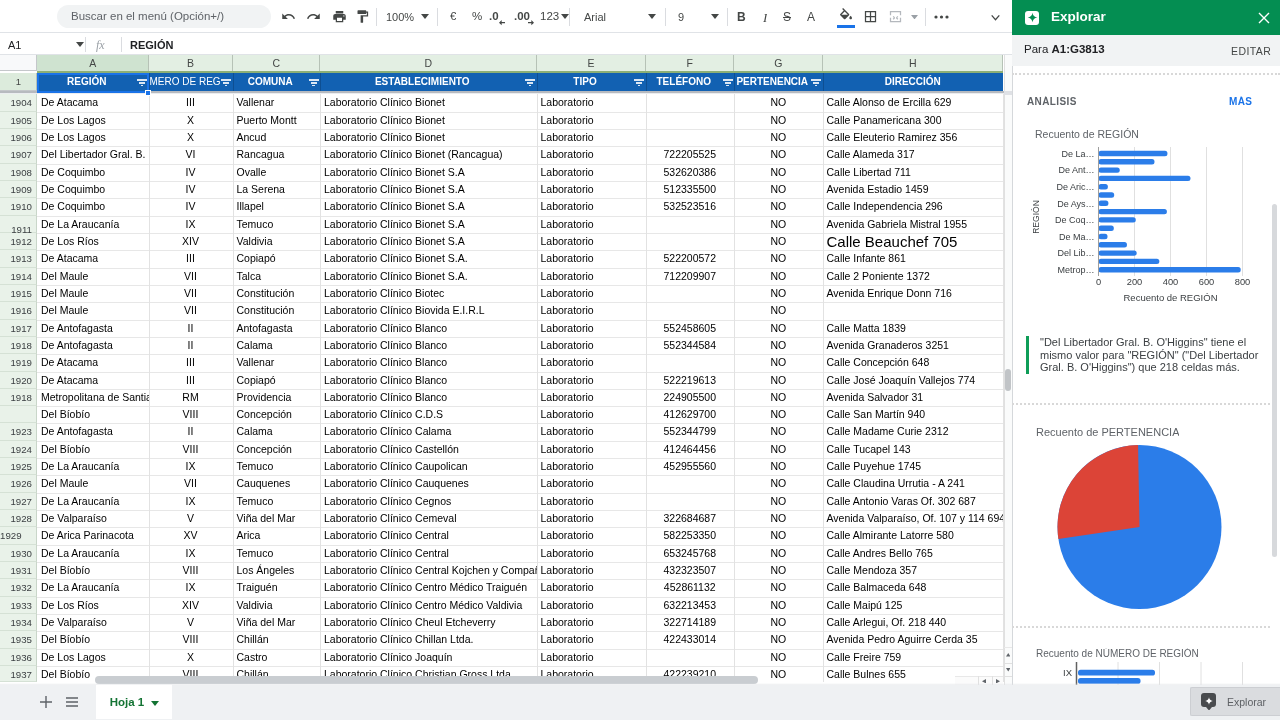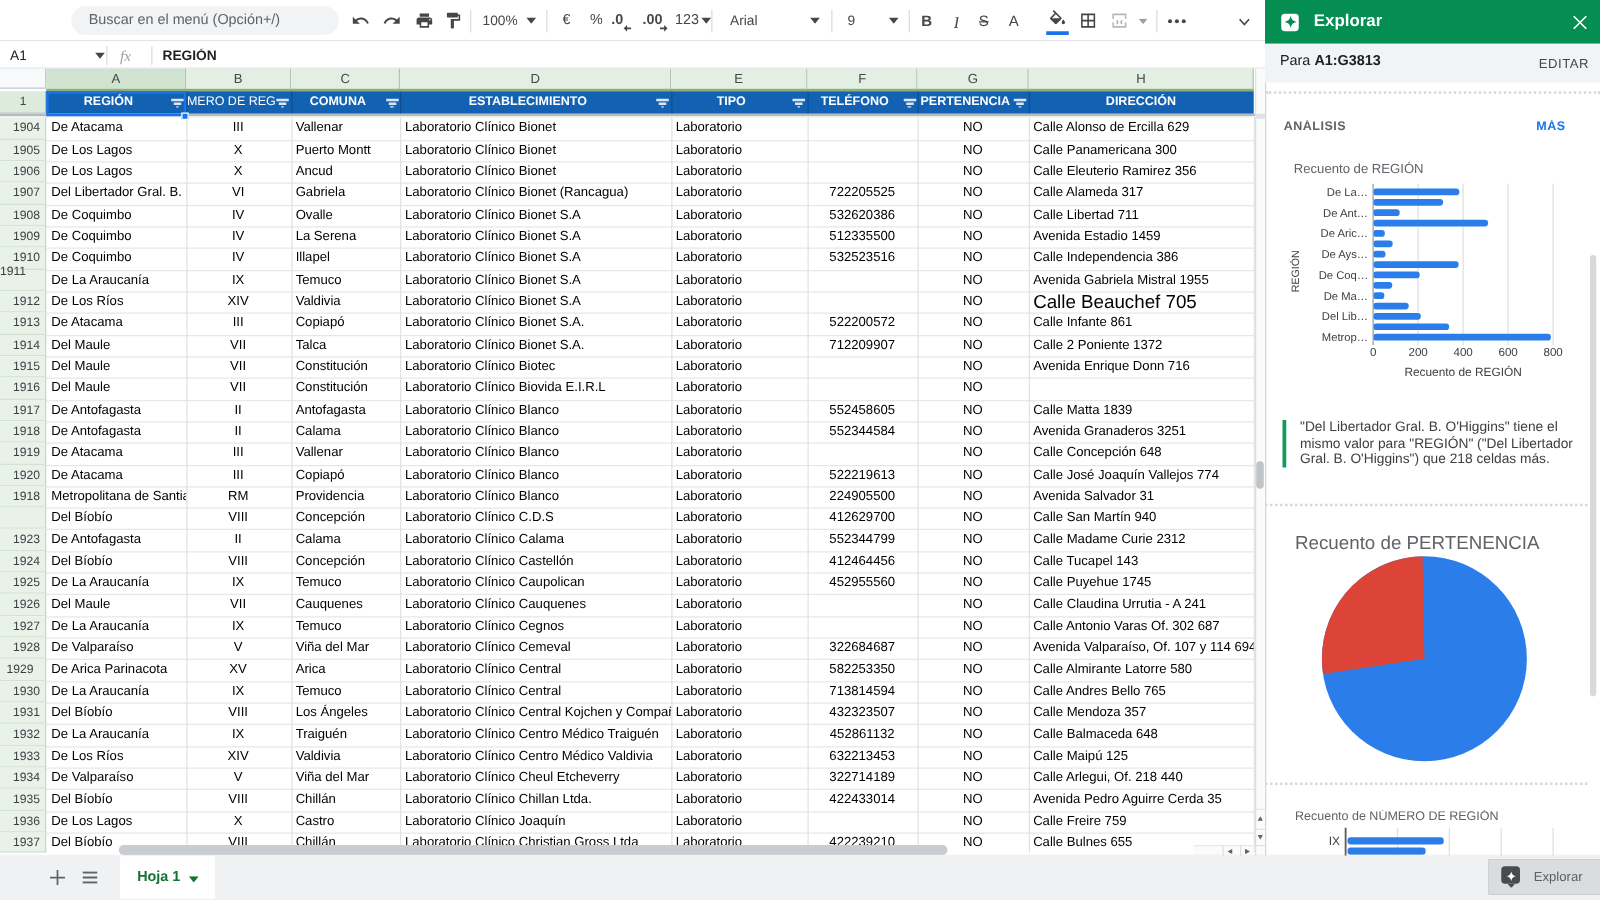--- a/index.html
+++ b/index.html
@@ -178,21 +178,21 @@
 <div class="abs nw" style="left:320.0px;top:129.04px;width:216.5px;height:17.32px;line-height:17.32px;text-align:left;padding-left:4px;font-size:10.5px;color:#000;">Laboratorio Clínico Bionet</div>
 <div class="abs nw" style="left:536.5px;top:129.04px;width:109.0px;height:17.32px;line-height:17.32px;text-align:left;padding-left:4px;font-size:10.5px;color:#000;">Laboratorio</div>
 <div class="abs nw" style="left:645.5px;top:129.04px;width:88.5px;height:17.32px;line-height:17.32px;text-align:center;font-size:10.5px;color:#000;"></div>
 <div class="abs nw" style="left:734.0px;top:129.04px;width:88.5px;height:17.32px;line-height:17.32px;text-align:center;font-size:10.5px;color:#000;">NO</div>
 <div class="abs nw" style="left:822.5px;top:129.04px;width:180.5px;height:17.32px;line-height:17.32px;text-align:left;padding-left:4px;font-size:10.5px;color:#000;">Calle Eleuterio Ramirez 356</div>
 <div class="abs" style="left:37px;top:146.36px;width:966px;height:1px;background:#e7e7e7;"></div>
 <div class="abs" style="left:0;top:146.36px;width:37px;height:17.32px;background:#e9f2e9;border-right:1px solid #c9d6c9;border-bottom:1px solid #d5e1d5;"></div>
 <div class="abs" style="left:0;top:146.36px;width:32px;height:17.32px;line-height:17.32px;text-align:right;font-size:9.7px;color:#3c4043;">1907</div>
 <div class="abs nw" style="left:37.0px;top:146.36px;width:111.5px;height:17.32px;line-height:17.32px;text-align:left;padding-left:4px;font-size:10.5px;color:#000;">Del Libertador Gral. B. O’Higgins</div>
 <div class="abs nw" style="left:148.5px;top:146.36px;width:84.0px;height:17.32px;line-height:17.32px;text-align:center;font-size:10.5px;color:#000;">VI</div>
-<div class="abs nw" style="left:232.5px;top:146.36px;width:87.5px;height:17.32px;line-height:17.32px;text-align:left;padding-left:4px;font-size:10.5px;color:#000;">Gabriela</div>
+<div class="abs nw" style="left:232.5px;top:146.36px;width:87.5px;height:17.32px;line-height:17.32px;text-align:left;padding-left:4px;font-size:10.5px;color:#000;">Rancagua</div>
 <div class="abs nw" style="left:320.0px;top:146.36px;width:216.5px;height:17.32px;line-height:17.32px;text-align:left;padding-left:4px;font-size:10.5px;color:#000;">Laboratorio Clínico Bionet (Rancagua)</div>
 <div class="abs nw" style="left:536.5px;top:146.36px;width:109.0px;height:17.32px;line-height:17.32px;text-align:left;padding-left:4px;font-size:10.5px;color:#000;">Laboratorio</div>
 <div class="abs nw" style="left:645.5px;top:146.36px;width:88.5px;height:17.32px;line-height:17.32px;text-align:center;font-size:10.5px;color:#000;">722205525</div>
 <div class="abs nw" style="left:734.0px;top:146.36px;width:88.5px;height:17.32px;line-height:17.32px;text-align:center;font-size:10.5px;color:#000;">NO</div>
 <div class="abs nw" style="left:822.5px;top:146.36px;width:180.5px;height:17.32px;line-height:17.32px;text-align:left;padding-left:4px;font-size:10.5px;color:#000;">Calle Alameda 317</div>
 <div class="abs" style="left:37px;top:163.68px;width:966px;height:1px;background:#e7e7e7;"></div>
 <div class="abs" style="left:0;top:163.68px;width:37px;height:17.32px;background:#e9f2e9;border-right:1px solid #c9d6c9;border-bottom:1px solid #d5e1d5;"></div>
 <div class="abs" style="left:0;top:163.68px;width:32px;height:17.32px;line-height:17.32px;text-align:right;font-size:9.7px;color:#3c4043;">1908</div>
 <div class="abs nw" style="left:37.0px;top:163.68px;width:111.5px;height:17.32px;line-height:17.32px;text-align:left;padding-left:4px;font-size:10.5px;color:#000;">De Coquimbo</div>
 <div class="abs nw" style="left:148.5px;top:163.68px;width:84.0px;height:17.32px;line-height:17.32px;text-align:center;font-size:10.5px;color:#000;">IV</div>
@@ -216,24 +216,24 @@
 <div class="abs" style="left:37px;top:198.32px;width:966px;height:1px;background:#e7e7e7;"></div>
 <div class="abs" style="left:0;top:198.32px;width:37px;height:17.32px;background:#e9f2e9;border-right:1px solid #c9d6c9;border-bottom:1px solid #d5e1d5;"></div>
 <div class="abs" style="left:0;top:198.32px;width:32px;height:17.32px;line-height:17.32px;text-align:right;font-size:9.7px;color:#3c4043;">1910</div>
 <div class="abs nw" style="left:37.0px;top:198.32px;width:111.5px;height:17.32px;line-height:17.32px;text-align:left;padding-left:4px;font-size:10.5px;color:#000;">De Coquimbo</div>
 <div class="abs nw" style="left:148.5px;top:198.32px;width:84.0px;height:17.32px;line-height:17.32px;text-align:center;font-size:10.5px;color:#000;">IV</div>
 <div class="abs nw" style="left:232.5px;top:198.32px;width:87.5px;height:17.32px;line-height:17.32px;text-align:left;padding-left:4px;font-size:10.5px;color:#000;">Illapel</div>
 <div class="abs nw" style="left:320.0px;top:198.32px;width:216.5px;height:17.32px;line-height:17.32px;text-align:left;padding-left:4px;font-size:10.5px;color:#000;">Laboratorio Clínico Bionet S.A</div>
 <div class="abs nw" style="left:536.5px;top:198.32px;width:109.0px;height:17.32px;line-height:17.32px;text-align:left;padding-left:4px;font-size:10.5px;color:#000;">Laboratorio</div>
 <div class="abs nw" style="left:645.5px;top:198.32px;width:88.5px;height:17.32px;line-height:17.32px;text-align:center;font-size:10.5px;color:#000;">532523516</div>
 <div class="abs nw" style="left:734.0px;top:198.32px;width:88.5px;height:17.32px;line-height:17.32px;text-align:center;font-size:10.5px;color:#000;">NO</div>
-<div class="abs nw" style="left:822.5px;top:198.32px;width:180.5px;height:17.32px;line-height:17.32px;text-align:left;padding-left:4px;font-size:10.5px;color:#000;">Calle Independencia 386</div>
+<div class="abs nw" style="left:822.5px;top:198.32px;width:180.5px;height:17.32px;line-height:17.32px;text-align:left;padding-left:4px;font-size:10.5px;color:#000;">Calle Independencia 296</div>
 <div class="abs" style="left:37px;top:215.64px;width:966px;height:1px;background:#e7e7e7;"></div>
 <div class="abs" style="left:0;top:215.64px;width:37px;height:17.32px;background:#e9f2e9;border-right:1px solid #c9d6c9;border-bottom:1px solid #d5e1d5;"></div>
-<div class="abs" style="left:0;top:209px;width:32px;height:17.32px;line-height:17.32px;font-size:9.7px;color:#3c4043;">1911</div>
+<div class="abs" style="left:0;top:221px;width:32px;height:17.32px;line-height:17.32px;text-align:right;font-size:9.7px;color:#3c4043;">1911</div>
 <div class="abs nw" style="left:37.0px;top:215.64px;width:111.5px;height:17.32px;line-height:17.32px;text-align:left;padding-left:4px;font-size:10.5px;color:#000;">De La Araucanía</div>
 <div class="abs nw" style="left:148.5px;top:215.64px;width:84.0px;height:17.32px;line-height:17.32px;text-align:center;font-size:10.5px;color:#000;">IX</div>
 <div class="abs nw" style="left:232.5px;top:215.64px;width:87.5px;height:17.32px;line-height:17.32px;text-align:left;padding-left:4px;font-size:10.5px;color:#000;">Temuco</div>
 <div class="abs nw" style="left:320.0px;top:215.64px;width:216.5px;height:17.32px;line-height:17.32px;text-align:left;padding-left:4px;font-size:10.5px;color:#000;">Laboratorio Clínico Bionet S.A</div>
 <div class="abs nw" style="left:536.5px;top:215.64px;width:109.0px;height:17.32px;line-height:17.32px;text-align:left;padding-left:4px;font-size:10.5px;color:#000;">Laboratorio</div>
 <div class="abs nw" style="left:645.5px;top:215.64px;width:88.5px;height:17.32px;line-height:17.32px;text-align:center;font-size:10.5px;color:#000;"></div>
 <div class="abs nw" style="left:734.0px;top:215.64px;width:88.5px;height:17.32px;line-height:17.32px;text-align:center;font-size:10.5px;color:#000;">NO</div>
 <div class="abs nw" style="left:822.5px;top:215.64px;width:180.5px;height:17.32px;line-height:17.32px;text-align:left;padding-left:4px;font-size:10.5px;color:#000;">Avenida Gabriela Mistral 1955</div>
 <div class="abs" style="left:37px;top:232.96px;width:966px;height:1px;background:#e7e7e7;"></div>
 <div class="abs" style="left:0;top:232.96px;width:37px;height:17.32px;background:#e9f2e9;border-right:1px solid #c9d6c9;border-bottom:1px solid #d5e1d5;"></div>
@@ -417,38 +417,38 @@
 <div class="abs nw" style="left:37.0px;top:510.08px;width:111.5px;height:17.32px;line-height:17.32px;text-align:left;padding-left:4px;font-size:10.5px;color:#000;">De Valparaíso</div>
 <div class="abs nw" style="left:148.5px;top:510.08px;width:84.0px;height:17.32px;line-height:17.32px;text-align:center;font-size:10.5px;color:#000;">V</div>
 <div class="abs nw" style="left:232.5px;top:510.08px;width:87.5px;height:17.32px;line-height:17.32px;text-align:left;padding-left:4px;font-size:10.5px;color:#000;">Viña del Mar</div>
 <div class="abs nw" style="left:320.0px;top:510.08px;width:216.5px;height:17.32px;line-height:17.32px;text-align:left;padding-left:4px;font-size:10.5px;color:#000;">Laboratorio Clínico Cemeval</div>
 <div class="abs nw" style="left:536.5px;top:510.08px;width:109.0px;height:17.32px;line-height:17.32px;text-align:left;padding-left:4px;font-size:10.5px;color:#000;">Laboratorio</div>
 <div class="abs nw" style="left:645.5px;top:510.08px;width:88.5px;height:17.32px;line-height:17.32px;text-align:center;font-size:10.5px;color:#000;">322684687</div>
 <div class="abs nw" style="left:734.0px;top:510.08px;width:88.5px;height:17.32px;line-height:17.32px;text-align:center;font-size:10.5px;color:#000;">NO</div>
 <div class="abs nw" style="left:822.5px;top:510.08px;width:180.5px;height:17.32px;line-height:17.32px;text-align:left;padding-left:4px;font-size:10.5px;color:#000;">Avenida Valparaíso, Of. 107 y 114 694</div>
 <div class="abs" style="left:37px;top:527.40px;width:966px;height:1px;background:#e7e7e7;"></div>
 <div class="abs" style="left:0;top:527.40px;width:37px;height:17.32px;background:#e9f2e9;border-right:1px solid #c9d6c9;border-bottom:1px solid #d5e1d5;"></div>
-<div class="abs" style="left:0;top:527.40px;width:32px;height:17.32px;line-height:17.32px;text-align:center;font-size:9.7px;color:#3c4043;">1929</div>
+<div class="abs" style="left:0;top:527.40px;width:32px;height:17.32px;line-height:17.32px;text-align:left;font-size:9.7px;color:#3c4043;">1929</div>
 <div class="abs nw" style="left:37.0px;top:527.40px;width:111.5px;height:17.32px;line-height:17.32px;text-align:left;padding-left:4px;font-size:10.5px;color:#000;">De Arica Parinacota</div>
 <div class="abs nw" style="left:148.5px;top:527.40px;width:84.0px;height:17.32px;line-height:17.32px;text-align:center;font-size:10.5px;color:#000;">XV</div>
 <div class="abs nw" style="left:232.5px;top:527.40px;width:87.5px;height:17.32px;line-height:17.32px;text-align:left;padding-left:4px;font-size:10.5px;color:#000;">Arica</div>
 <div class="abs nw" style="left:320.0px;top:527.40px;width:216.5px;height:17.32px;line-height:17.32px;text-align:left;padding-left:4px;font-size:10.5px;color:#000;">Laboratorio Clínico Central</div>
 <div class="abs nw" style="left:536.5px;top:527.40px;width:109.0px;height:17.32px;line-height:17.32px;text-align:left;padding-left:4px;font-size:10.5px;color:#000;">Laboratorio</div>
 <div class="abs nw" style="left:645.5px;top:527.40px;width:88.5px;height:17.32px;line-height:17.32px;text-align:center;font-size:10.5px;color:#000;">582253350</div>
 <div class="abs nw" style="left:734.0px;top:527.40px;width:88.5px;height:17.32px;line-height:17.32px;text-align:center;font-size:10.5px;color:#000;">NO</div>
 <div class="abs nw" style="left:822.5px;top:527.40px;width:180.5px;height:17.32px;line-height:17.32px;text-align:left;padding-left:4px;font-size:10.5px;color:#000;">Calle Almirante Latorre 580</div>
 <div class="abs" style="left:37px;top:544.72px;width:966px;height:1px;background:#e7e7e7;"></div>
 <div class="abs" style="left:0;top:544.72px;width:37px;height:17.32px;background:#e9f2e9;border-right:1px solid #c9d6c9;border-bottom:1px solid #d5e1d5;"></div>
 <div class="abs" style="left:0;top:544.72px;width:32px;height:17.32px;line-height:17.32px;text-align:right;font-size:9.7px;color:#3c4043;">1930</div>
 <div class="abs nw" style="left:37.0px;top:544.72px;width:111.5px;height:17.32px;line-height:17.32px;text-align:left;padding-left:4px;font-size:10.5px;color:#000;">De La Araucanía</div>
 <div class="abs nw" style="left:148.5px;top:544.72px;width:84.0px;height:17.32px;line-height:17.32px;text-align:center;font-size:10.5px;color:#000;">IX</div>
 <div class="abs nw" style="left:232.5px;top:544.72px;width:87.5px;height:17.32px;line-height:17.32px;text-align:left;padding-left:4px;font-size:10.5px;color:#000;">Temuco</div>
 <div class="abs nw" style="left:320.0px;top:544.72px;width:216.5px;height:17.32px;line-height:17.32px;text-align:left;padding-left:4px;font-size:10.5px;color:#000;">Laboratorio Clínico Central</div>
 <div class="abs nw" style="left:536.5px;top:544.72px;width:109.0px;height:17.32px;line-height:17.32px;text-align:left;padding-left:4px;font-size:10.5px;color:#000;">Laboratorio</div>
-<div class="abs nw" style="left:645.5px;top:544.72px;width:88.5px;height:17.32px;line-height:17.32px;text-align:center;font-size:10.5px;color:#000;">713814594</div>
+<div class="abs nw" style="left:645.5px;top:544.72px;width:88.5px;height:17.32px;line-height:17.32px;text-align:center;font-size:10.5px;color:#000;">653245768</div>
 <div class="abs nw" style="left:734.0px;top:544.72px;width:88.5px;height:17.32px;line-height:17.32px;text-align:center;font-size:10.5px;color:#000;">NO</div>
 <div class="abs nw" style="left:822.5px;top:544.72px;width:180.5px;height:17.32px;line-height:17.32px;text-align:left;padding-left:4px;font-size:10.5px;color:#000;">Calle Andres Bello 765</div>
 <div class="abs" style="left:37px;top:562.04px;width:966px;height:1px;background:#e7e7e7;"></div>
 <div class="abs" style="left:0;top:562.04px;width:37px;height:17.32px;background:#e9f2e9;border-right:1px solid #c9d6c9;border-bottom:1px solid #d5e1d5;"></div>
 <div class="abs" style="left:0;top:562.04px;width:32px;height:17.32px;line-height:17.32px;text-align:right;font-size:9.7px;color:#3c4043;">1931</div>
 <div class="abs nw" style="left:37.0px;top:562.04px;width:111.5px;height:17.32px;line-height:17.32px;text-align:left;padding-left:4px;font-size:10.5px;color:#000;">Del Bíobío</div>
 <div class="abs nw" style="left:148.5px;top:562.04px;width:84.0px;height:17.32px;line-height:17.32px;text-align:center;font-size:10.5px;color:#000;">VIII</div>
 <div class="abs nw" style="left:232.5px;top:562.04px;width:87.5px;height:17.32px;line-height:17.32px;text-align:left;padding-left:4px;font-size:10.5px;color:#000;">Los Ángeles</div>
 <div class="abs nw" style="left:320.0px;top:562.04px;width:216.5px;height:17.32px;line-height:17.32px;text-align:left;padding-left:4px;font-size:10.5px;color:#000;">Laboratorio Clínico Central Kojchen y Compañía</div>
 <div class="abs nw" style="left:536.5px;top:562.04px;width:109.0px;height:17.32px;line-height:17.32px;text-align:left;padding-left:4px;font-size:10.5px;color:#000;">Laboratorio</div>
@@ -606,21 +606,21 @@
     <text x="122.5" y="170" font-size="9.3" fill="#3c4043" text-anchor="middle">200</text>
     <text x="158.5" y="170" font-size="9.3" fill="#3c4043" text-anchor="middle">400</text>
     <text x="194.5" y="170" font-size="9.3" fill="#3c4043" text-anchor="middle">600</text>
     <text x="230.5" y="170" font-size="9.3" fill="#3c4043" text-anchor="middle">800</text>
     <text x="158.5" y="186" font-size="9.5" fill="#3c4043" text-anchor="middle">Recuento de REGIÓN</text>
     <text x="27" y="102" font-size="8.5" fill="#3c4043" text-anchor="middle" transform="rotate(-90 27 102)">REGIÓN</text>
   </svg>
 <div class="abs" style="left:1026px;top:336px;width:3px;height:38px;background:#0f9d58;"></div>
 <div class="abs" style="left:1040px;top:336px;width:235px;font-size:11px;line-height:12.5px;color:#3c4043;">"Del Libertador Gral. B. O'Higgins" tiene el mismo valor para "REGIÓN" ("Del Libertador Gral. B. O'Higgins") que 218 celdas más.</div>
 <div class="abs" style="left:1012px;top:403px;width:258px;height:0;border-top:2px dotted #d8d8d8;"></div>
-<div class="abs nw" style="left:1036px;top:426px;font-size:15px;color:#5f6368;">Recuento de PERTENENCIA</div>
+<div class="abs nw" style="left:1036px;top:426px;font-size:11px;color:#5f6368;">Recuento de PERTENENCIA</div>
 <svg class="abs" style="left:1040px;top:435px;" width="210" height="186" viewBox="0 0 210 186">
     <circle cx="99.5" cy="92.0" r="82.0" fill="#2b7de9"></circle>
     <path d="M99.5 92.0 L98.07 10.01 A82.0 82.0 0 0 0 18.40 104.12 Z" fill="#dc4437"></path>
   </svg>
 <div class="abs" style="left:1012px;top:626px;width:258px;height:0;border-top:2px dotted #d8d8d8;"></div>
 <div class="abs nw" style="left:1036px;top:648px;font-size:10px;color:#5f6368;">Recuento de NÚMERO DE REGIÓN</div>
 <svg class="abs" style="left:1012px;top:662px;" width="258" height="23" viewBox="0 0 258 23">
     <line x1="106" y1="0" x2="106" y2="23" stroke="#e0e0e0" stroke-width="1"></line>
     <line x1="147.5" y1="0" x2="147.5" y2="23" stroke="#e0e0e0" stroke-width="1"></line>
     <line x1="189" y1="0" x2="189" y2="23" stroke="#e0e0e0" stroke-width="1"></line>

